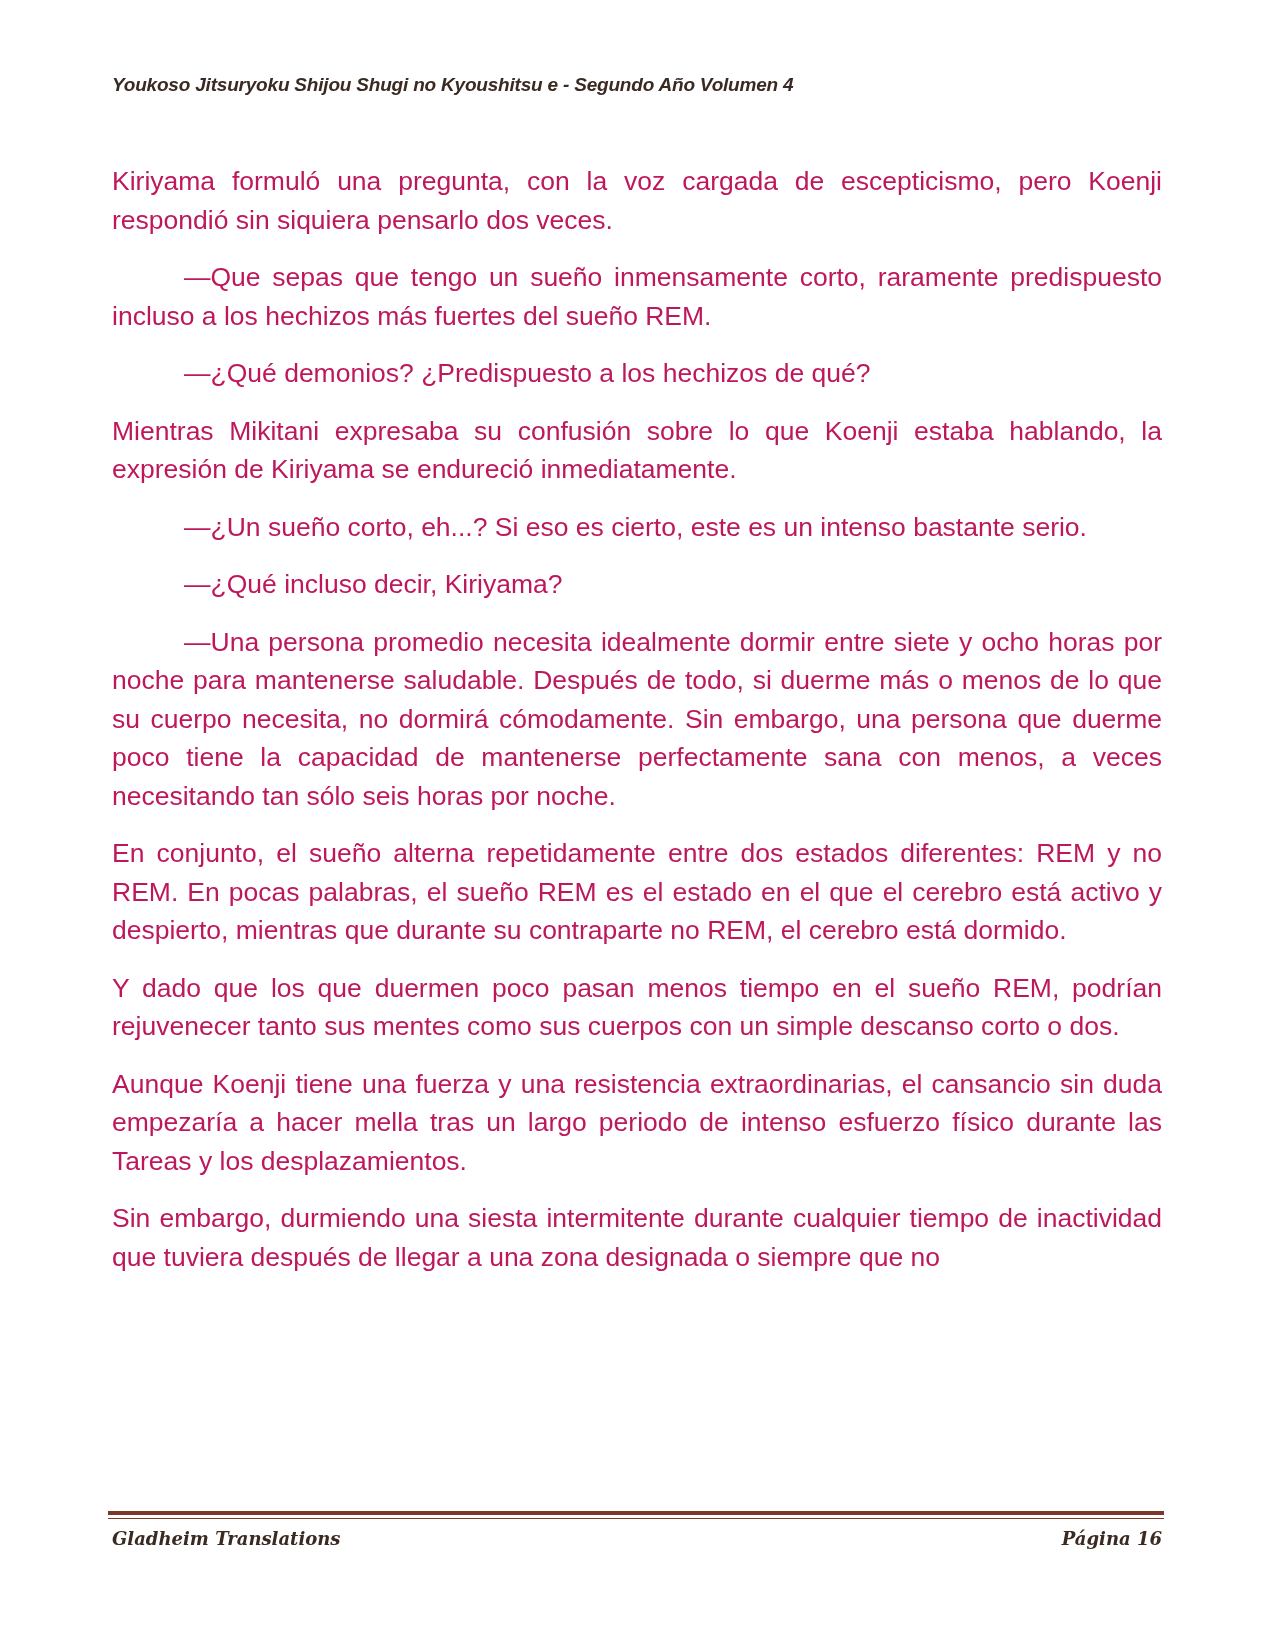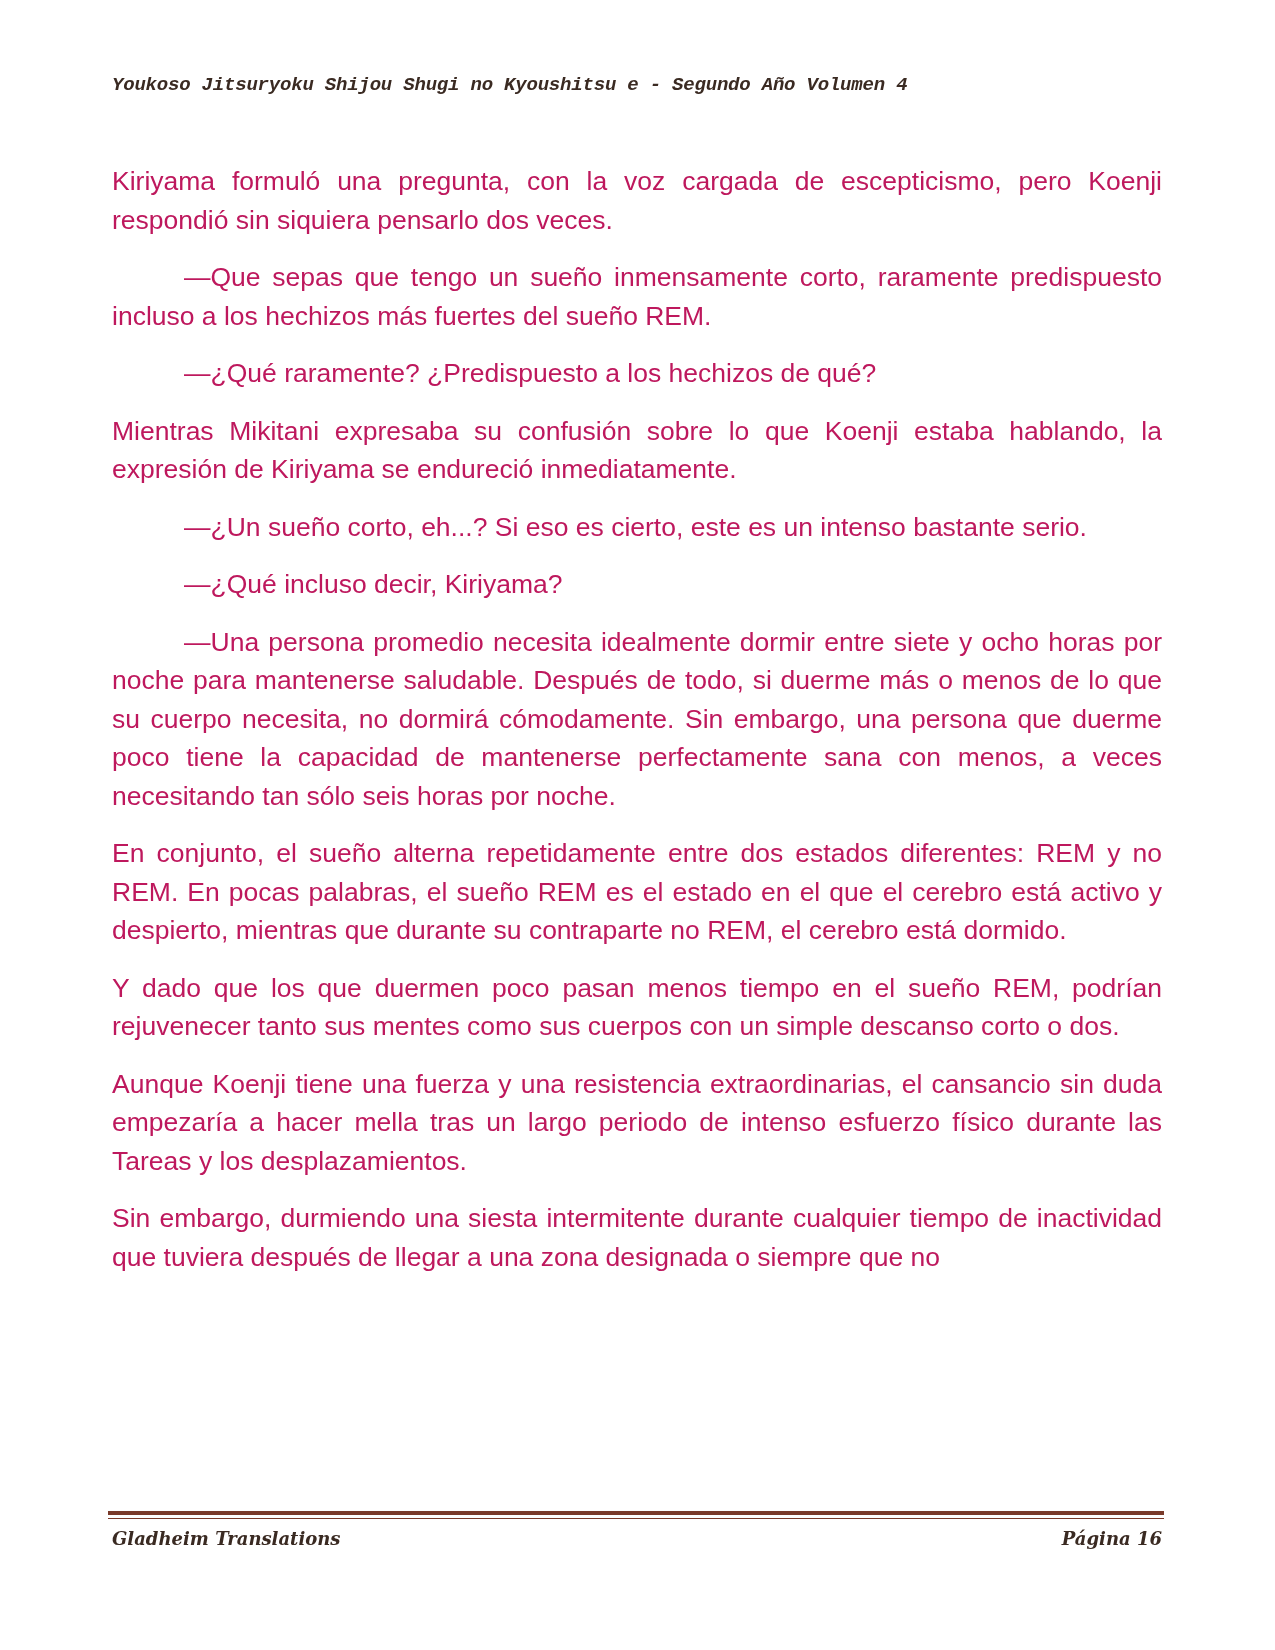--- a/index.html
+++ b/index.html
@@ -1,20 +1,20 @@
 <!DOCTYPE html>
 <html><head>
   <meta charset="utf-8">
   <style>
     html, body { margin: 0; padding: 0; background: #ffffff; }
     body { width: 1275px; height: 1650px; position: relative; overflow: hidden; }
     .page { position: absolute; left: 0; top: 0; width: 1275px; height: 1650px; background: #ffffff; }
     .header {
       position: absolute; left: 112px; top: 74px; width: 1050px;
-      font-family: Liberation Mono, monospace; font-style: italic; font-weight: bold;
+      font-family: Liberation Sans, sans-serif; font-style: italic; font-weight: bold;
       font-size: 19px; color: #3a2a22; letter-spacing: -0.2px;
     }
     .body-text {
       position: absolute; left: 112px; top: 162px; width: 1050px;
       font-family: "Liberation Sans", sans-serif; font-size: 26.5px; line-height: 38.5px;
       color: #be185d;
     }
     .body-text p { margin: 0 0 19px 0; text-align: justify; }
     .body-text p.dialogue { text-indent: 72px; }
     .rule-thick { position: absolute; left: 108px; top: 1511px; width: 1056px; height: 4px; background: #7a3a2a; }
@@ -27,21 +27,21 @@
   </style>
 </head>
 <body>
 
 <div class="page">
   <div class="header">Youkoso Jitsuryoku Shijou Shugi no Kyoushitsu e - Segundo Año Volumen 4</div>
 
   <div class="body-text">
     <p>Kiriyama formuló una pregunta, con la voz cargada de escepticismo, pero Koenji respondió sin siquiera pensarlo dos veces.</p>
     <p class="dialogue">—Que sepas que tengo un sueño inmensamente corto, raramente predispuesto incluso a los hechizos más fuertes del sueño REM.</p>
-    <p class="dialogue">—¿Qué raramente? ¿Predispuesto a los hechizos de qué?</p>
+    <p class="dialogue">—¿Qué demonios? ¿Predispuesto a los hechizos de qué?</p>
     <p>Mientras Mikitani expresaba su confusión sobre lo que Koenji estaba hablando, la expresión de Kiriyama se endureció inmediatamente.</p>
     <p class="dialogue">—¿Un sueño corto, eh...? Si eso es cierto, este es un intenso bastante serio.</p>
     <p class="dialogue">—¿Qué incluso decir, Kiriyama?</p>
     <p class="dialogue">—Una persona promedio necesita idealmente dormir entre siete y ocho horas por noche para mantenerse saludable. Después de todo, si duerme más o menos de lo que su cuerpo necesita, no dormirá cómodamente. Sin embargo, una persona que duerme poco tiene la capacidad de mantenerse perfectamente sana con menos, a veces necesitando tan sólo seis horas por noche.</p>
     <p>En conjunto, el sueño alterna repetidamente entre dos estados diferentes: REM y no REM. En pocas palabras, el sueño REM es el estado en el que el cerebro está activo y despierto, mientras que durante su contraparte no REM, el cerebro está dormido.</p>
     <p>Y dado que los que duermen poco pasan menos tiempo en el sueño REM, podrían rejuvenecer tanto sus mentes como sus cuerpos con un simple descanso corto o dos.</p>
     <p>Aunque Koenji tiene una fuerza y una resistencia extraordinarias, el cansancio sin duda empezaría a hacer mella tras un largo periodo de intenso esfuerzo físico durante las Tareas y los desplazamientos.</p>
     <p>Sin embargo, durmiendo una siesta intermitente durante cualquier tiempo de inactividad que tuviera después de llegar a una zona designada o siempre que no</p>
   </div>
 

